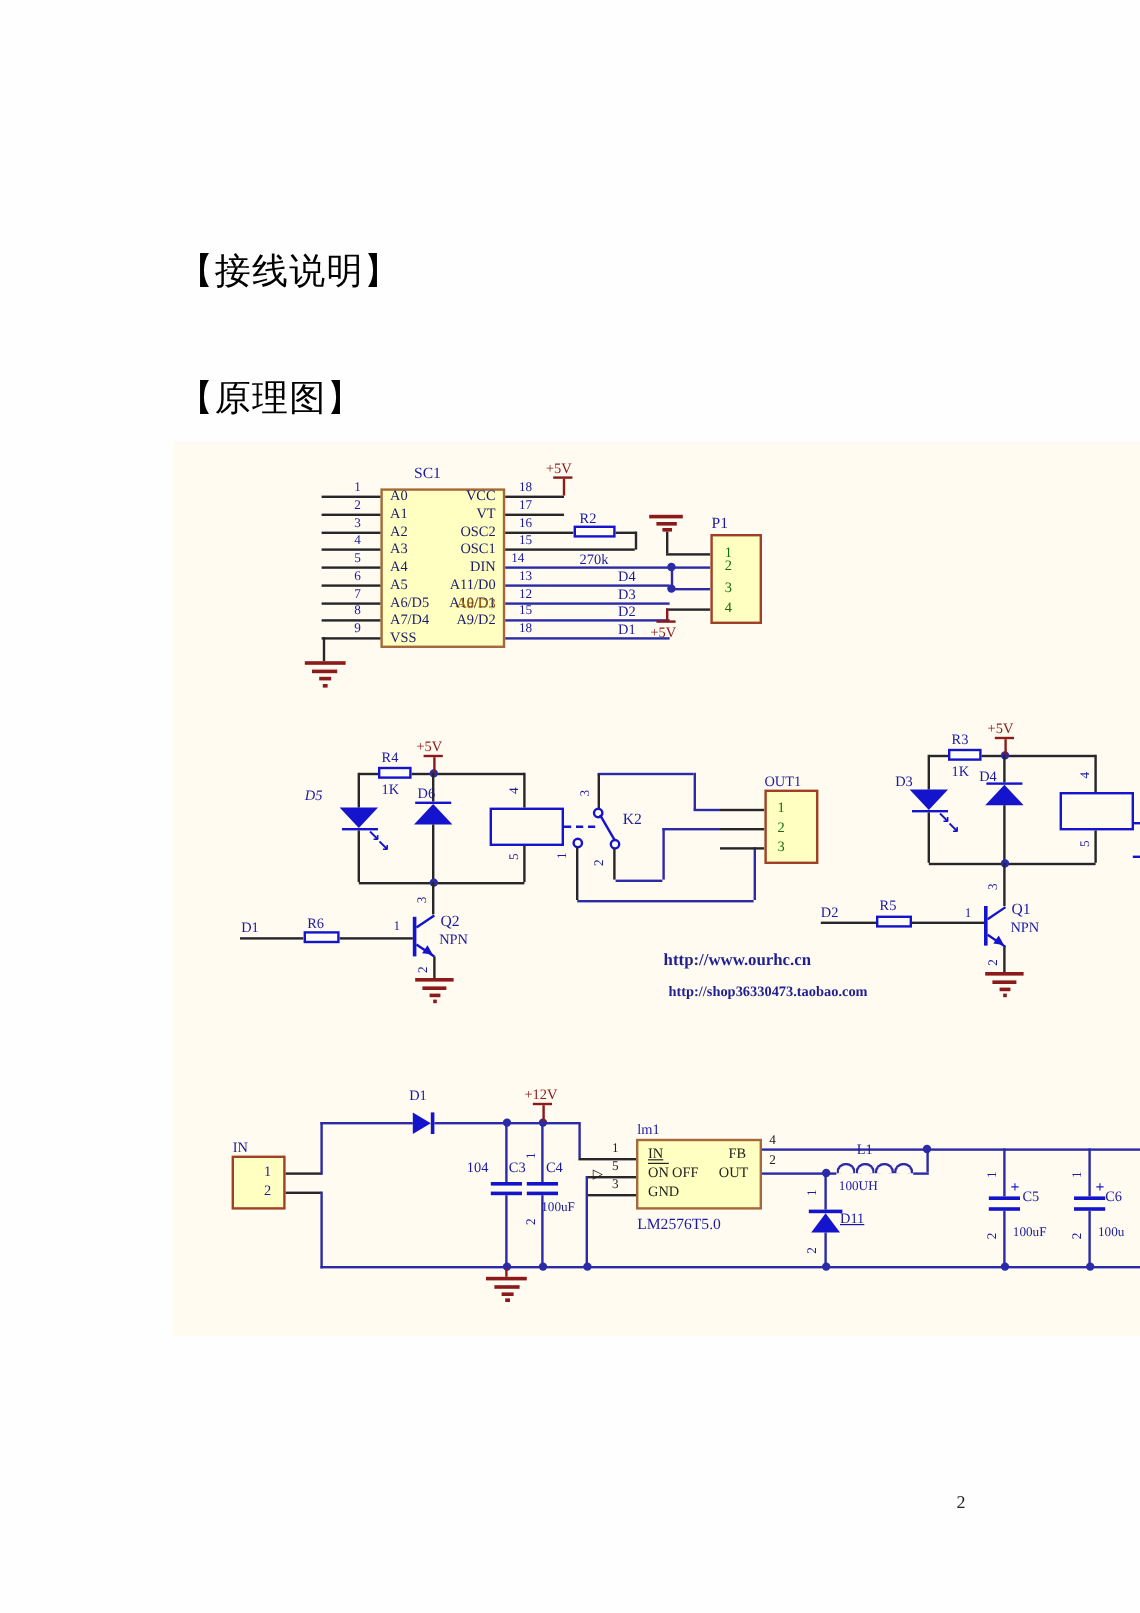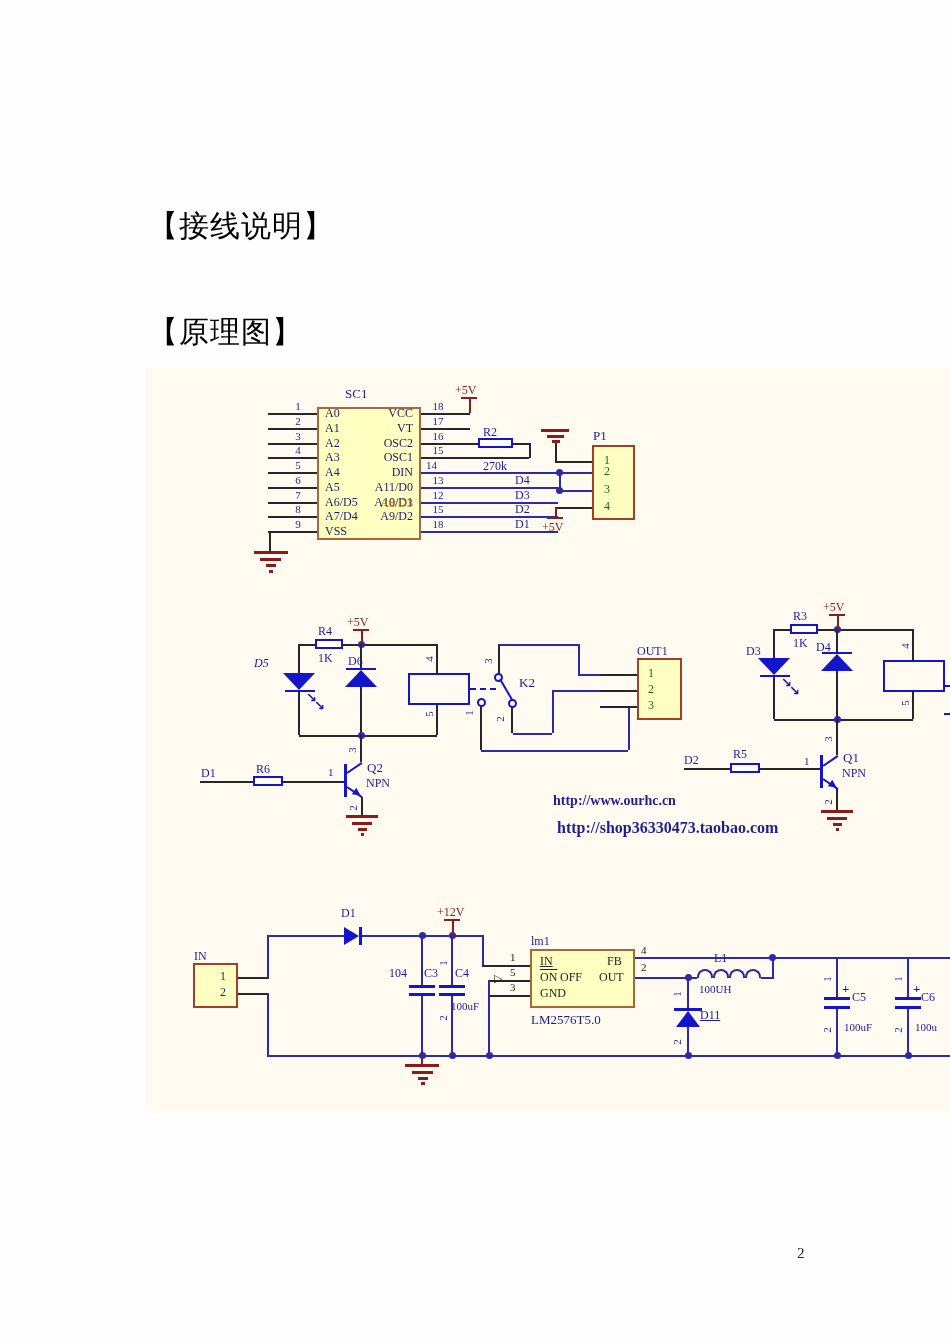--- a/index.html
+++ b/index.html
@@ -289,21 +289,21 @@
   <div class="wv" style="left:836px;top:789px;height:21px;"></div>
   <div class="lbl lbl11 rot" style="left:825px;top:796px;">2</div>
   <div class="lbl lbl13" style="left:843px;top:750px;">Q1</div>
   <div class="lbl" style="left:842px;top:766px;">NPN</div>
   <div class="wh red" style="left:821px;top:810px;width:32px;height:3px;"></div>
   <div class="wh red" style="left:827px;top:817px;width:20px;height:3px;"></div>
   <div class="wh red" style="left:833px;top:823px;width:9px;height:3px;"></div>
   <div class="wh red" style="left:836px;top:828px;width:3px;height:3px;"></div>
 
   <div class="url" style="left:553px;top:793px;font-size:14px;">http://www.ourhc.cn</div>
-  <div class="url" style="left:557px;top:819px;font-size:16px;">http://shop36330473.taobao.com</div>
+  <div class="url" style="left:557px;top:819px;font-size:12px;">http://shop36330473.taobao.com</div>
 
   <div class="icbox" style="left:193px;top:963px;width:45px;height:45px;border-color:#a04028;"></div>
   <div class="lbl" style="left:194px;top:949px;">IN</div>
   <div class="lbl" style="left:220px;top:969px;">1</div>
   <div class="lbl" style="left:220px;top:985px;">2</div>
   <div class="wh" style="left:238px;top:977px;width:30px;"></div>
   <div class="wh" style="left:238px;top:993px;width:30px;"></div>
   <div class="wv blu" style="left:267px;top:935px;height:44px;"></div>
   <div class="wv blu" style="left:267px;top:993px;height:64px;"></div>
 

